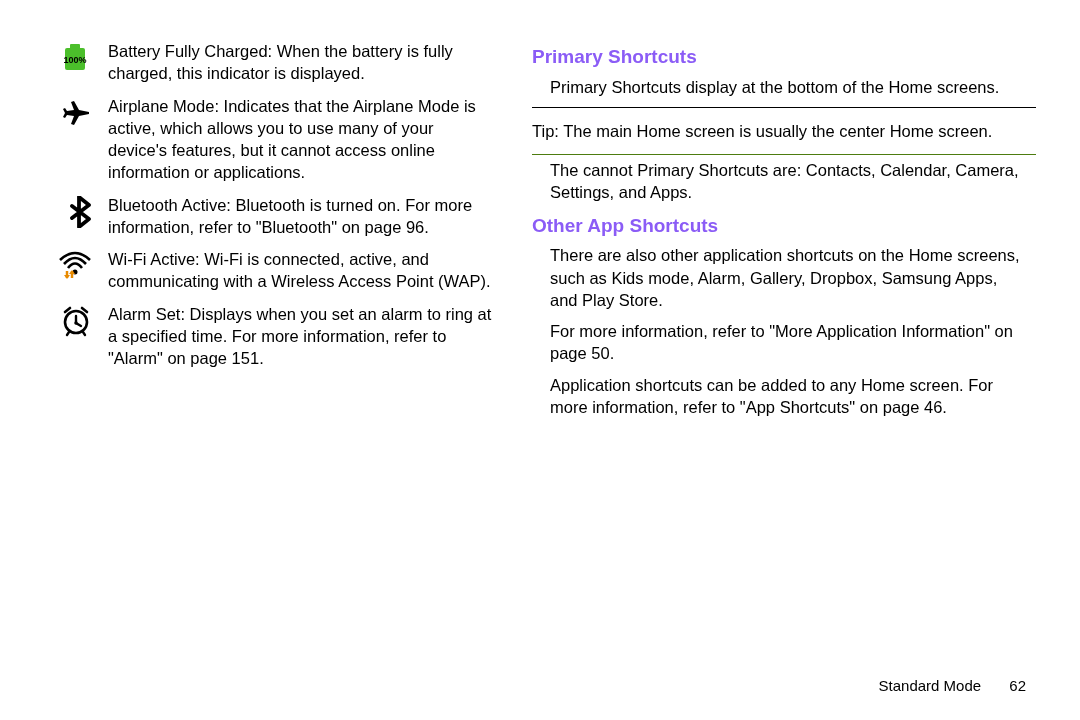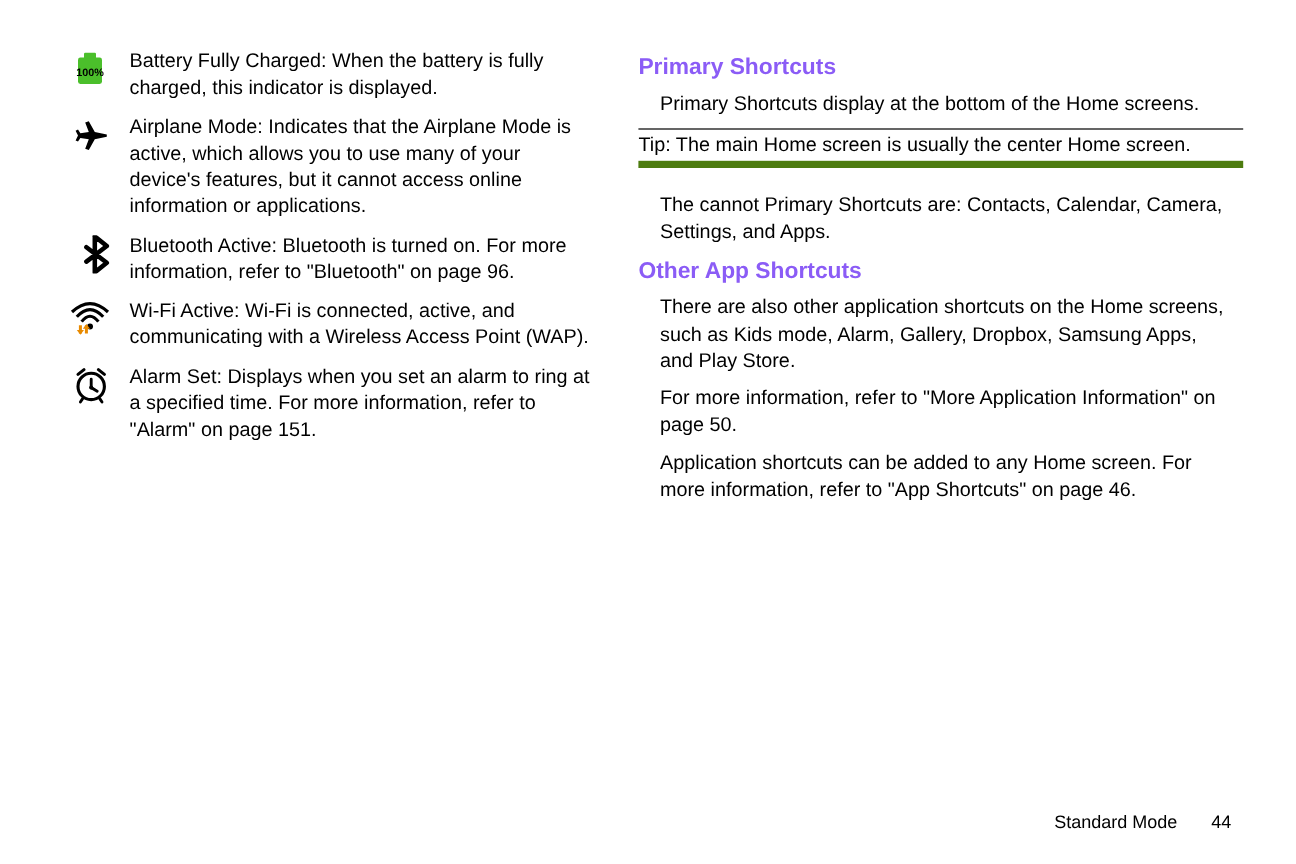--- a/index.html
+++ b/index.html
@@ -40,23 +40,23 @@
   .heading {
     color: #8b5cf6;
     font-weight: 800;
     font-size: 19px;
     margin: 4px 0 6px 0;
   }
   .para { margin: 0 13px 9px 0; }
   .indent { padding-left: 18px; }
   .tip-box {
     border-top: 1px solid #000;
-    border-bottom: 6px solid #4d7c0f;
-    padding: 2px 0;
-    margin: 5px 0 20px 0;
+    border-bottom: 1px solid #4d7c0f;
+    padding: 12px 0;
+    margin: 5px 0 4px 0;
   }
   .link { font-family: Arial, sans-serif; } 
   .footer {
     position: absolute;
     bottom: 24px;
     right: 54px;
     font-size: 15px;
   }
   .footer .pg { margin-left: 24px; }
 
@@ -154,14 +154,14 @@
   <p class="para indent">
     <span>For more information, refer to </span><span class="link">"More Application Information"</span><span> on page 50.</span>
   </p>
   <p class="para indent">
     <span>Application shortcuts can be added to any Home screen. For more information, refer to </span><span class="link">"App Shortcuts"</span><span> on page 46.</span>
   </p>
 </div>
 
 <div class="footer">
   <span>Standard Mode</span>
-  <span class="pg">44</span>
+  <span class="pg">62</span>
 </div>
 
 </body></html>

